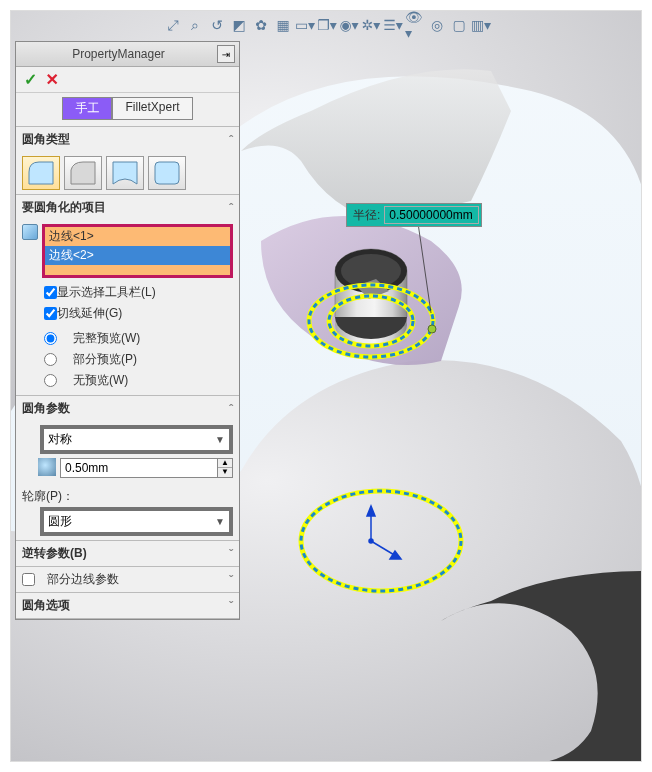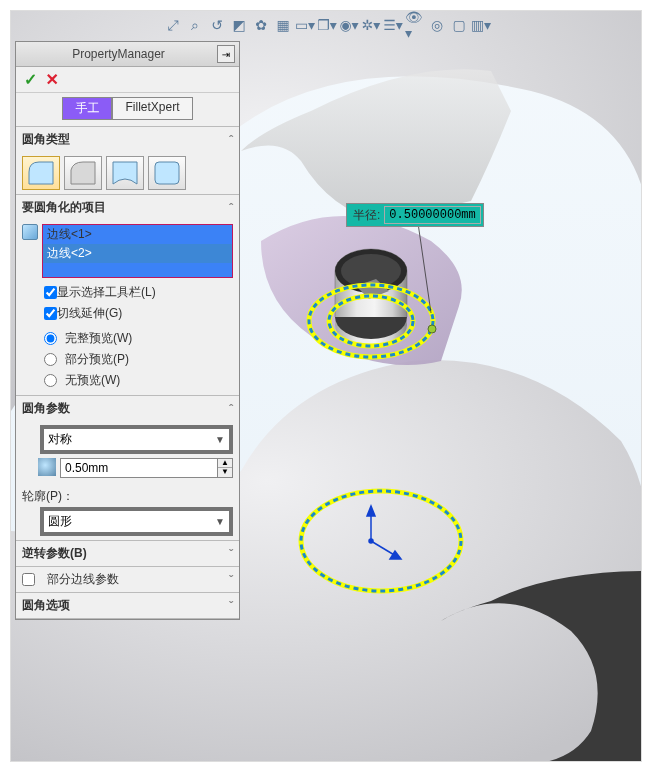--- a/index.html
+++ b/index.html
@@ -8,21 +8,21 @@
 .viewport{position:absolute;left:0;top:0;width:100%;height:100%;background:linear-gradient(180deg,#f4f9fd,#e8f1f8)}
 .vp-svg{position:absolute;left:0;top:0}
 
 
 .toolbar{position:absolute;left:150px;top:2px;display:flex;gap:2px;align-items:center;padding:2px;z-index:3}
 .tb-btn{width:20px;height:20px;display:flex;align-items:center;justify-content:center;color:#5a7a9a;font-size:14px;cursor:pointer}
 
 
 .callout{position:absolute;left:335px;top:192px;z-index:3;display:flex;align-items:flex-end;background:#14b8a6;border:1px solid #888;padding:2px}
 .callout .lbl{padding:0 4px;color:#333}
-.callout .val{border:1px solid #aaa;padding:1px 4px;font-family:Liberation Mono, monospace;min-width:95px}
+.callout .val{border:1px solid #aaa;padding:1px 4px;font-family:Liberation Sans, sans-serif;min-width:95px}
 
 
 .pm{position:absolute;left:4px;top:30px;width:225px;background:#f0f0f0;border:1px solid #8a8a8a;z-index:4;display:flex;flex-direction:column}
 .pm-title{background:linear-gradient(#e9e9e9,#d4d4d4);padding:3px 4px;display:flex;align-items:center;justify-content:space-between;border-bottom:1px solid #aaa}
 .pm-title .t{font-weight:normal;color:#444;flex:1;text-align:center}
 .pm-title .pin{width:18px;height:18px;border:1px solid #888;background:#eee;display:flex;align-items:center;justify-content:center;font-size:10px}
 .pm-head{display:flex;align-items:center;gap:6px;padding:4px 6px;border-bottom:1px solid #ccc}
 .pm-head .icon{width:16px;height:16px;background:linear-gradient(135deg,#bfe6ff,#6aa8d8);border:1px solid #5a88aa;border-radius:2px}
 .pm-head .name{font-weight:bold;color:#333}
 .pm-head .help{margin-left:auto;display:flex;gap:4px}
@@ -34,27 +34,27 @@
 .tab{border:1px solid #888;padding:2px 12px;background:#f4f4f4;color:#333}
 .tab.sel{background:#8b5cf6;color:#fff}
 .section{border-bottom:1px solid #bbb}
 .sec-head{display:flex;justify-content:space-between;align-items:flex-end;padding:4px 6px;font-weight:bold;color:#333;cursor:pointer}
 .sec-head .chev{color:#888}
 .sec-body{padding:4px 6px}
 .iconrow{display:flex;gap:4px}
 .type-btn{width:38px;height:34px;border:1px solid #999;background:linear-gradient(#fbfbfb,#e0e0e0);display:flex;align-items:center;justify-content:center;cursor:pointer}
 .type-btn.sel{background:linear-gradient(#fff4d0,#ffe09a);border:1px solid #caa030}
 .type-btn svg{display:block}
-.sel-list{border:1px solid #be185d;background:#3b82f6;min-height:54px;margin-left:22px}
+.sel-list{border:3px solid #be185d;background:#fdba74;min-height:54px;margin-left:22px}
 .sel-list .row{padding:1px 4px;color:#333}
 .sel-list .row.sel{background:#3d87d6;color:#fff}
 .indent{margin-left:22px;padding-top:4px}
 .chk{display:flex;align-items:center;gap:0;padding:2px 0;color:#333}
 .chk input{margin:0}
-.rad{display:flex;align-items:center;gap:8px;padding:2px 0;color:#333}
+.rad{display:flex;align-items:center;gap:16px;padding:2px 0;color:#333}
 .dd{width:100%;border:4px solid #737373;background:#fff;padding:2px 4px;display:flex;justify-content:space-between;align-items:center;cursor:pointer;margin-left:18px;width:calc(100% - 18px)}
 .dd .arr{color:#555;font-size:10px}
 .spin{display:flex;margin-left:16px}
 .spin .ico{width:18px;height:18px;margin-right:4px;background:radial-gradient(circle at 40% 40%, #bfe6ff, #5a88aa)}
 .spin .val{flex:1;border:1px solid #888;padding:2px 4px;background:#fff}
 .spin .btns{display:flex;flex-direction:column;border:1px solid #888;border-left:none}
 .spin .btns span{height:9px;width:14px;font-size:8px;line-height:8px;text-align:center;background:#eee;border-bottom:1px solid #aaa;cursor:pointer}
 .spin .btns span:last-child{border:none}
 .gap{height:4px}
 .lbl-line{color:#333;padding:2px 0}

